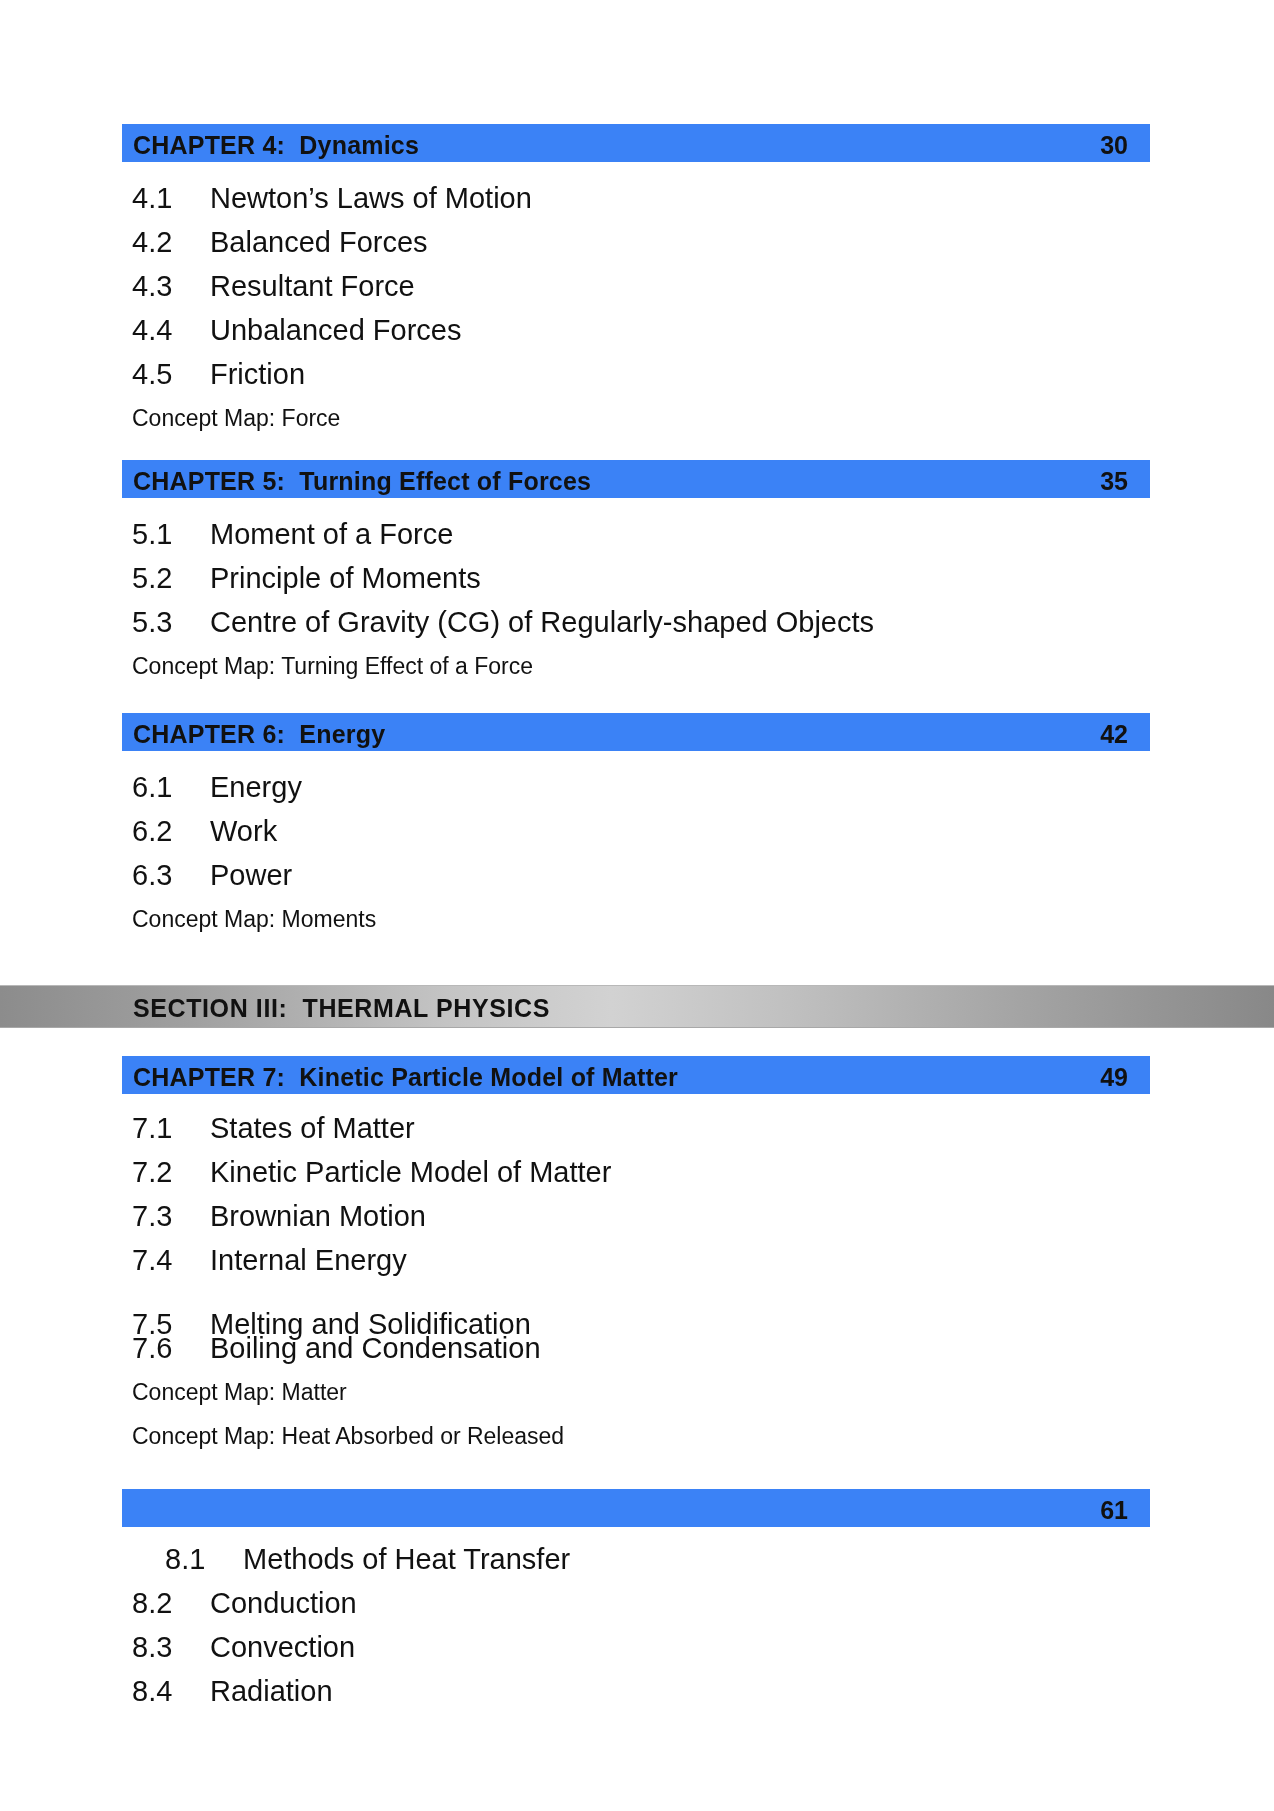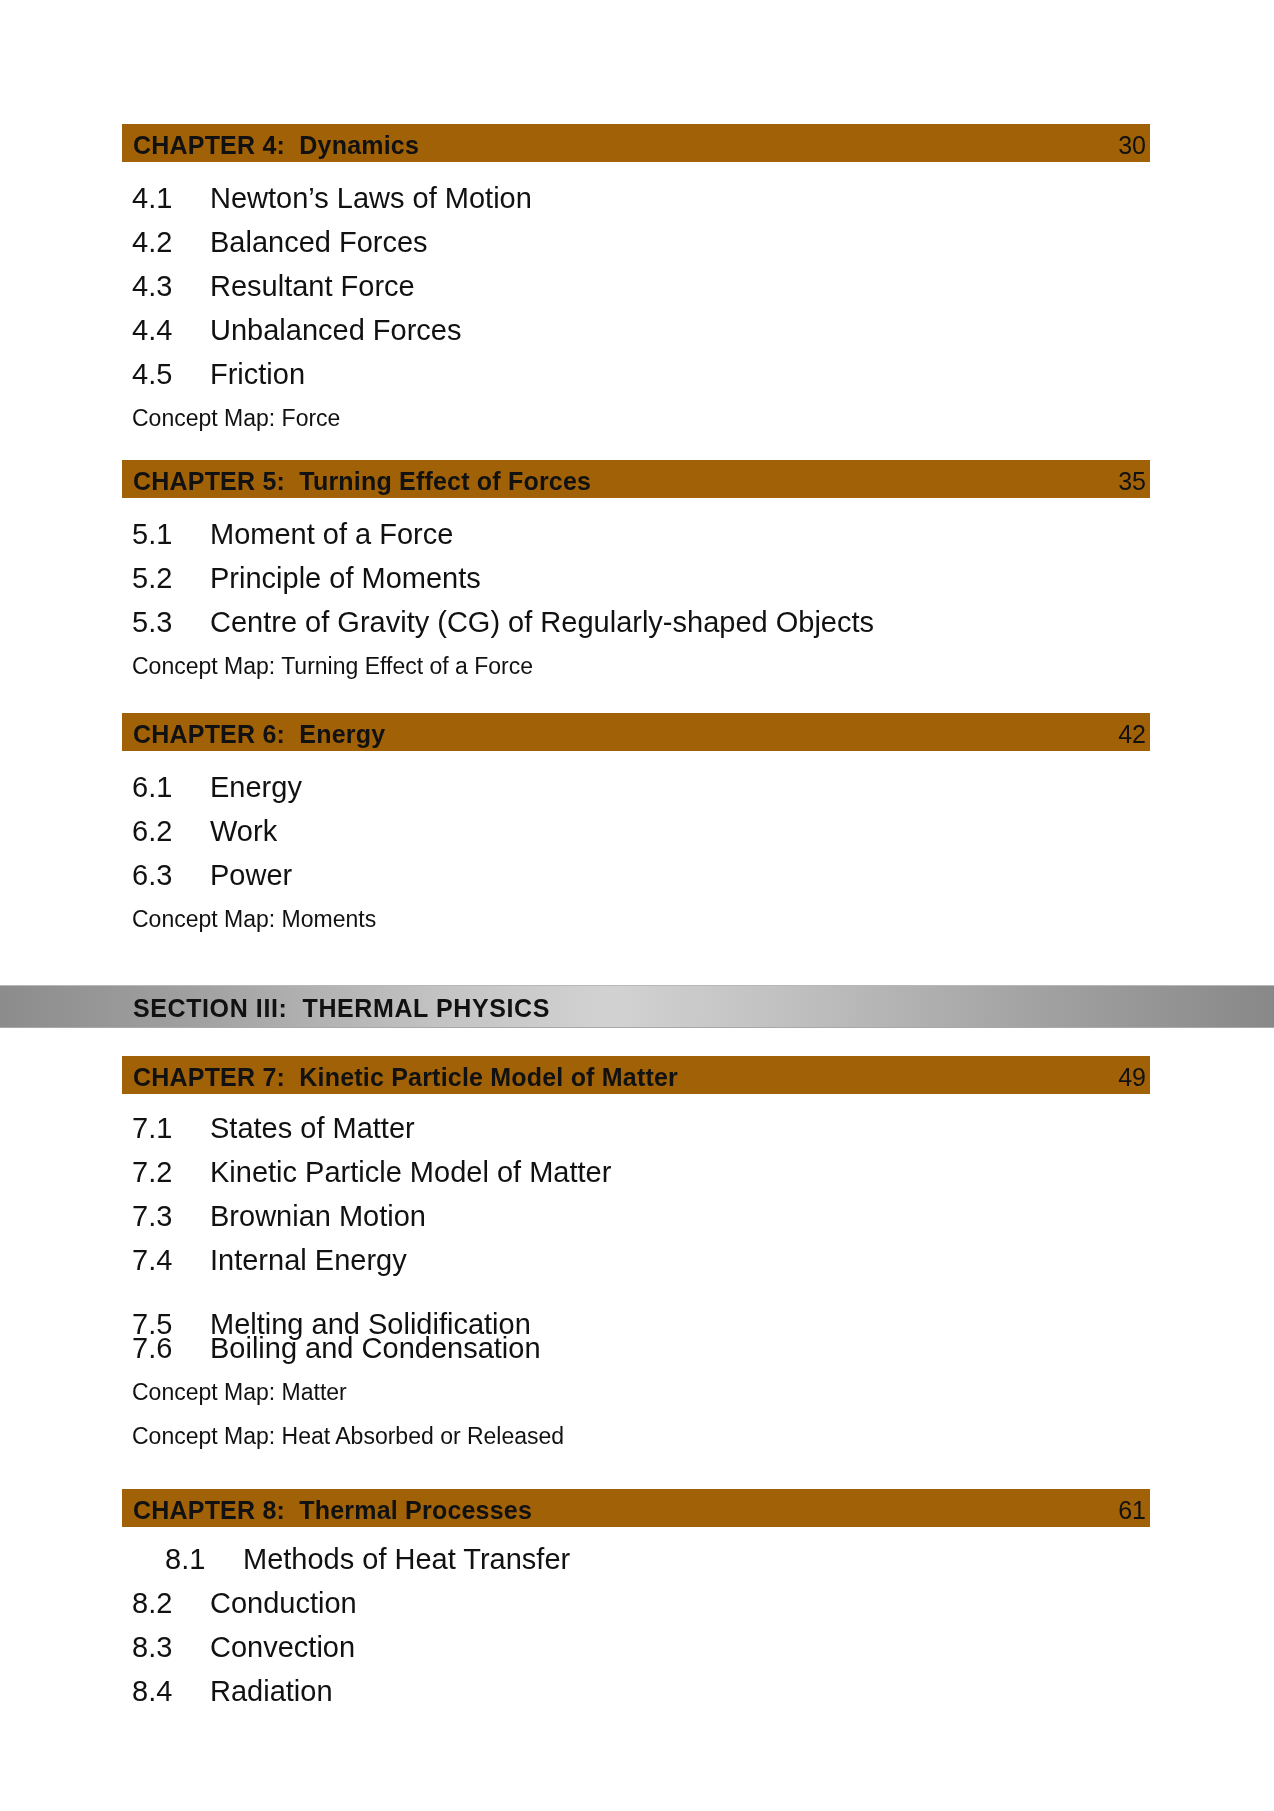--- a/index.html
+++ b/index.html
@@ -2,28 +2,28 @@
 <html><head>
 <meta charset="utf-8">
 <style>
   html, body { margin: 0; padding: 0; }
   body {
     width: 1274px; height: 1811px; background: #ffffff; position: relative;
     font-family: "Liberation Sans", sans-serif; color: #111; overflow: hidden;
   }
   .chapter-bar {
     position: absolute; left: 122px; width: 1028px; height: 38px;
-    background: #a16207; box-sizing: border-box;
+    background: #3b82f6; box-sizing: border-box;
   }
   .chapter-bar .ch-title {
     position: absolute; left: 11px; top: 7px; font-size: 25px; font-weight: bold;
     letter-spacing: 0.2px; white-space: pre;
   }
   .chapter-bar .ch-page {
-    position: absolute; right: 4px; top: 7px; font-size: 25px; font-weight: normal;
+    position: absolute; right: 22px; top: 7px; font-size: 25px; font-weight: bold;
   }
   .item {
     position: absolute; left: 132px; font-size: 29px; white-space: nowrap; line-height: 34px;
   }
   .item .num { display: inline-block; width: 78px; }
   .concept { position: absolute; left: 132px; font-size: 23px; white-space: nowrap; line-height: 34px; }
   .section-bar {
     position: absolute; left: 0; width: 1274px; top: 985px; height: 43px;
     background: linear-gradient(to right, #8c8c8c 0%, #a0a0a0 15%, #c4c4c4 35%, #d2d2d2 48%, #c0c0c0 62%, #a4a4a4 80%, #888888 100%);
     border-top: 1px solid #b8b8b8; border-bottom: 1px solid #a8a8a8; box-sizing: border-box;
@@ -75,19 +75,18 @@
 <div class="item" style="top:1111px;"><span class="num">7.1</span><span>States of Matter</span></div>
 <div class="item" style="top:1155px;"><span class="num">7.2</span><span>Kinetic Particle Model of Matter</span></div>
 <div class="item" style="top:1199px;"><span class="num">7.3</span><span>Brownian Motion</span></div>
 <div class="item" style="top:1243px;"><span class="num">7.4</span><span>Internal Energy</span></div>
 <div class="item" style="top:1286px;margin-top:21px;"><span class="num">7.5</span><span>Melting and Solidification</span></div>
 <div class="item" style="top:1331px;"><span class="num">7.6</span><span>Boiling and Condensation</span></div>
 <div class="concept" style="top:1375px;">Concept Map: Matter</div>
 <div class="concept" style="top:1419px;">Concept Map: Heat Absorbed or Released</div>
 
 <div class="chapter-bar" style="top:1489px;">
-  <span class="ch-title">CHAPTER 8:  Thermal Processes</span>
   <span class="ch-page">61</span>
 </div>
 <div class="item" style="top:1542px;margin-left:33px;"><span class="num">8.1</span><span>Methods of Heat Transfer</span></div>
 <div class="item" style="top:1586px;"><span class="num">8.2</span><span>Conduction</span></div>
 <div class="item" style="top:1630px;"><span class="num">8.3</span><span>Convection</span></div>
 <div class="item" style="top:1674px;"><span class="num">8.4</span><span>Radiation</span></div>
 
 </body></html>

